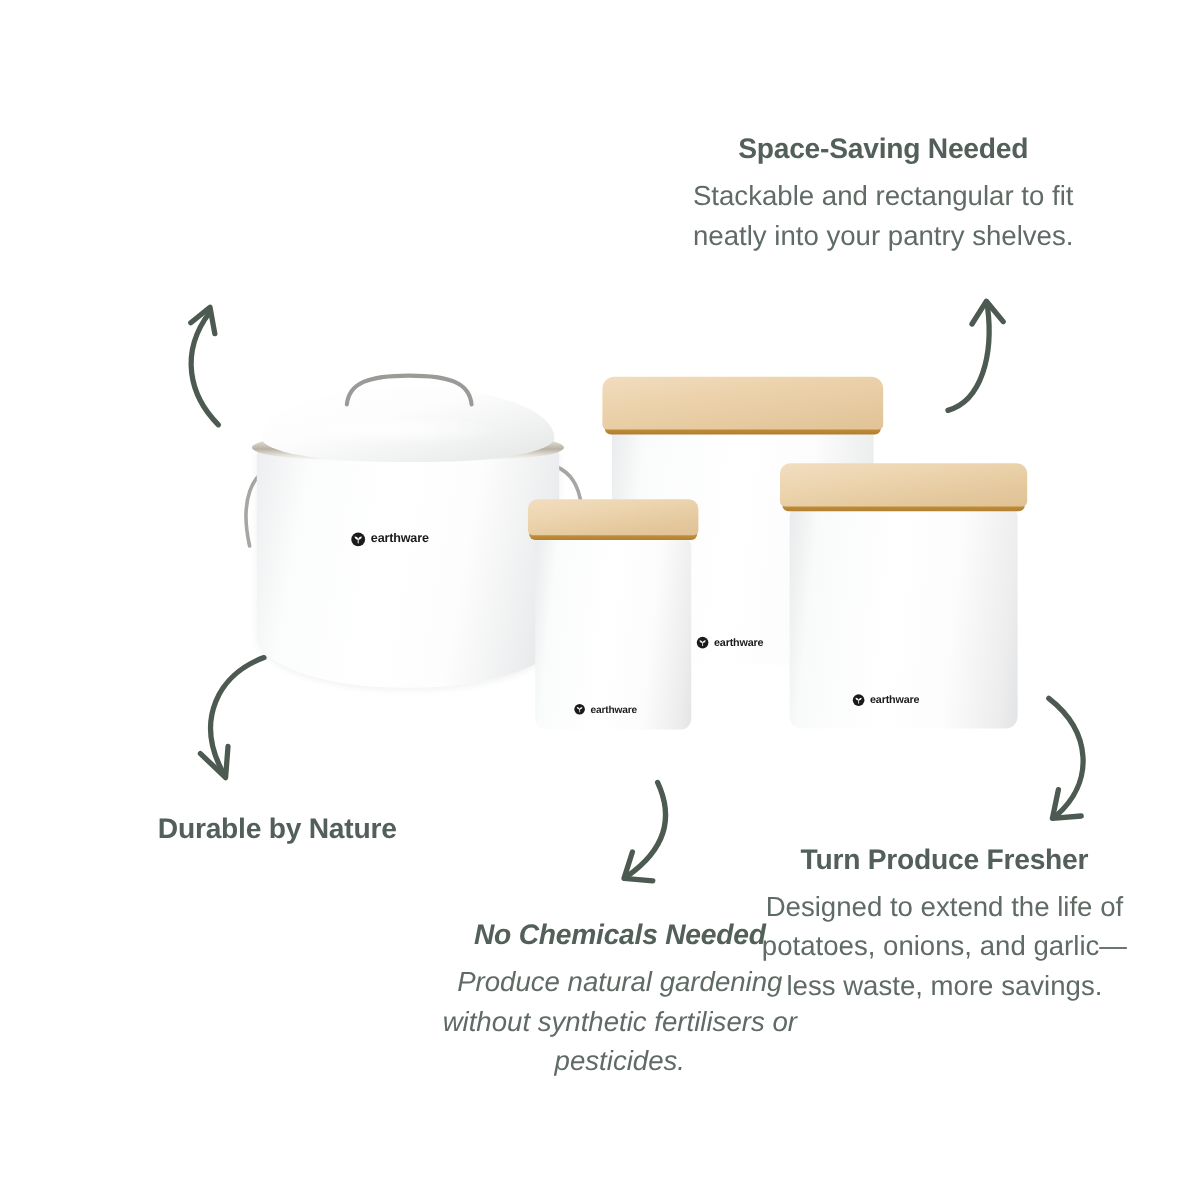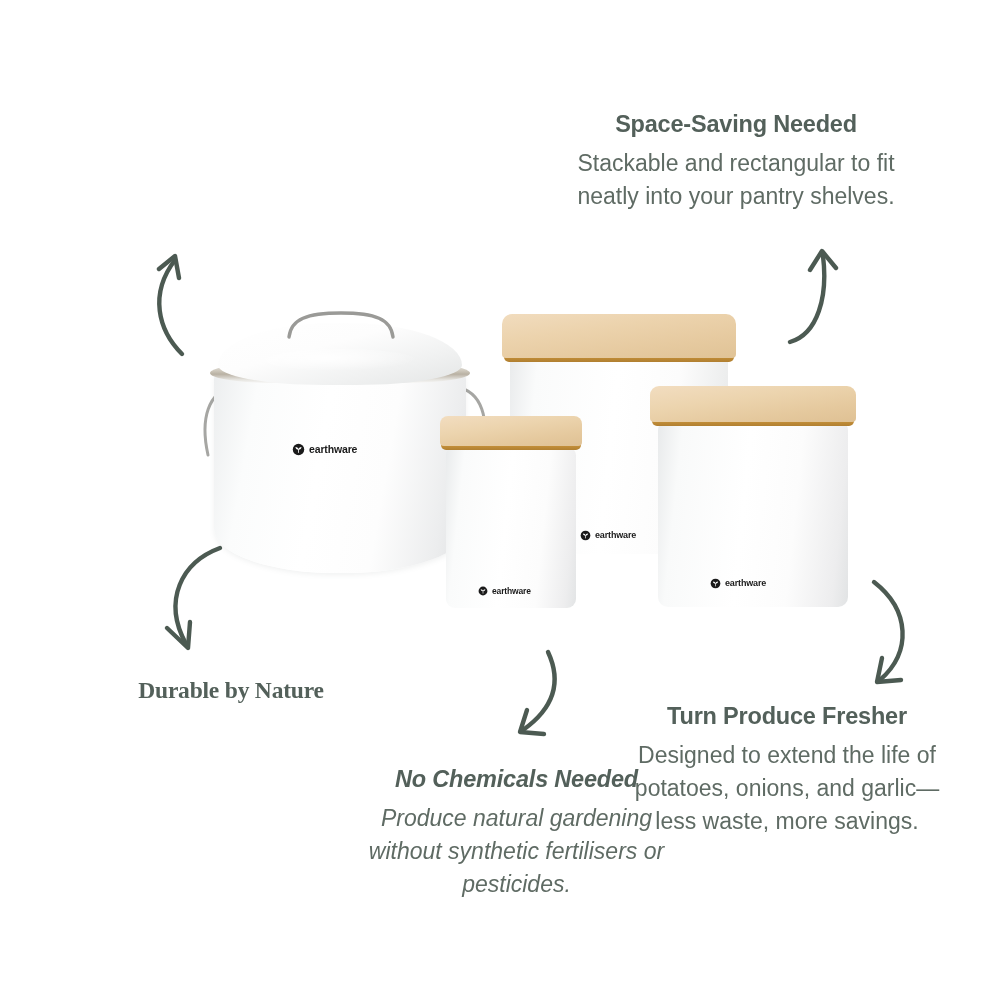--- a/index.html
+++ b/index.html
@@ -26,21 +26,21 @@
   .feature p {
     margin-top:9px;
     font-size:23px;
     font-weight:400;
     color:#5f6b64;
     line-height:1.43;
   }
 
   #f-waste      { left:150px;  top:132px; width:380px; }
   #f-space      { left:576px;  top:110px; width:320px; }
-  #f-durable    { left:86px;   top:676px; width:290px;font-family:Liberation Serif, serif; }
+  #f-durable    { left:86px;   top:676px; width:290px; }
   #f-nochem     { left:364px;  top:765px; width:305px;font-style:italic; }
   #f-fresher    { left:632px;  top:702px; width:310px; }
 
   
   .arrow { position:absolute; overflow:visible; }
   .arrow path { fill:none; stroke:#4c5a52; stroke-width:4.4; stroke-linecap:round; stroke-linejoin:round; }
 
   #ar-tl { left:138px; top:238px; }
   #ar-tr { left:788px; top:232px; }
   #ar-bl { left:142px; top:540px; }

